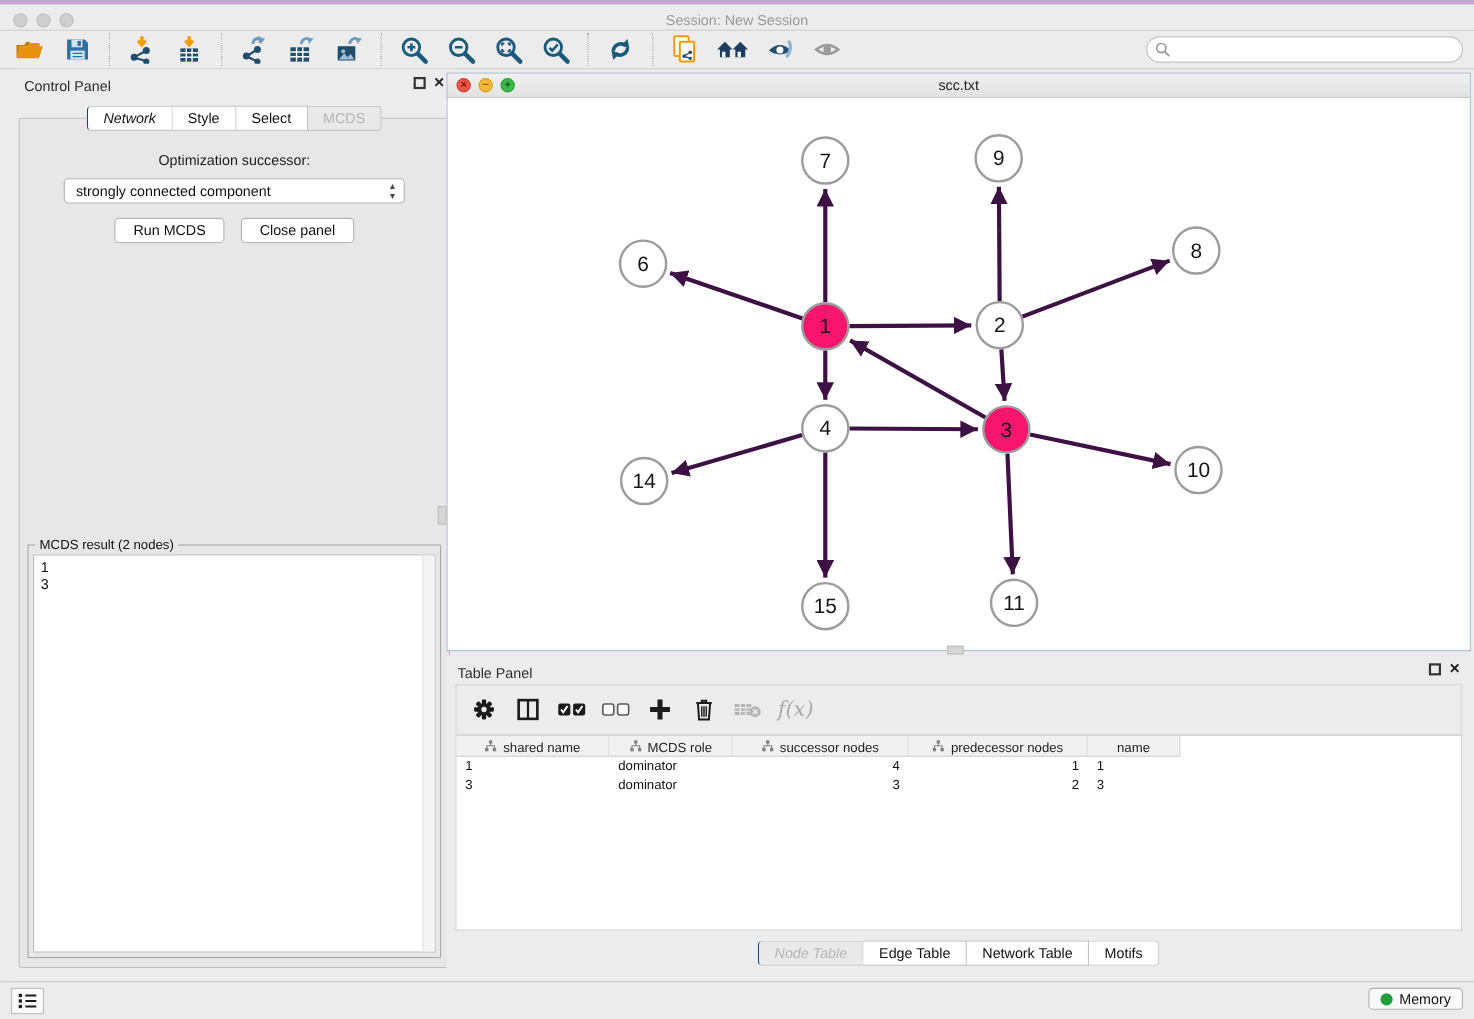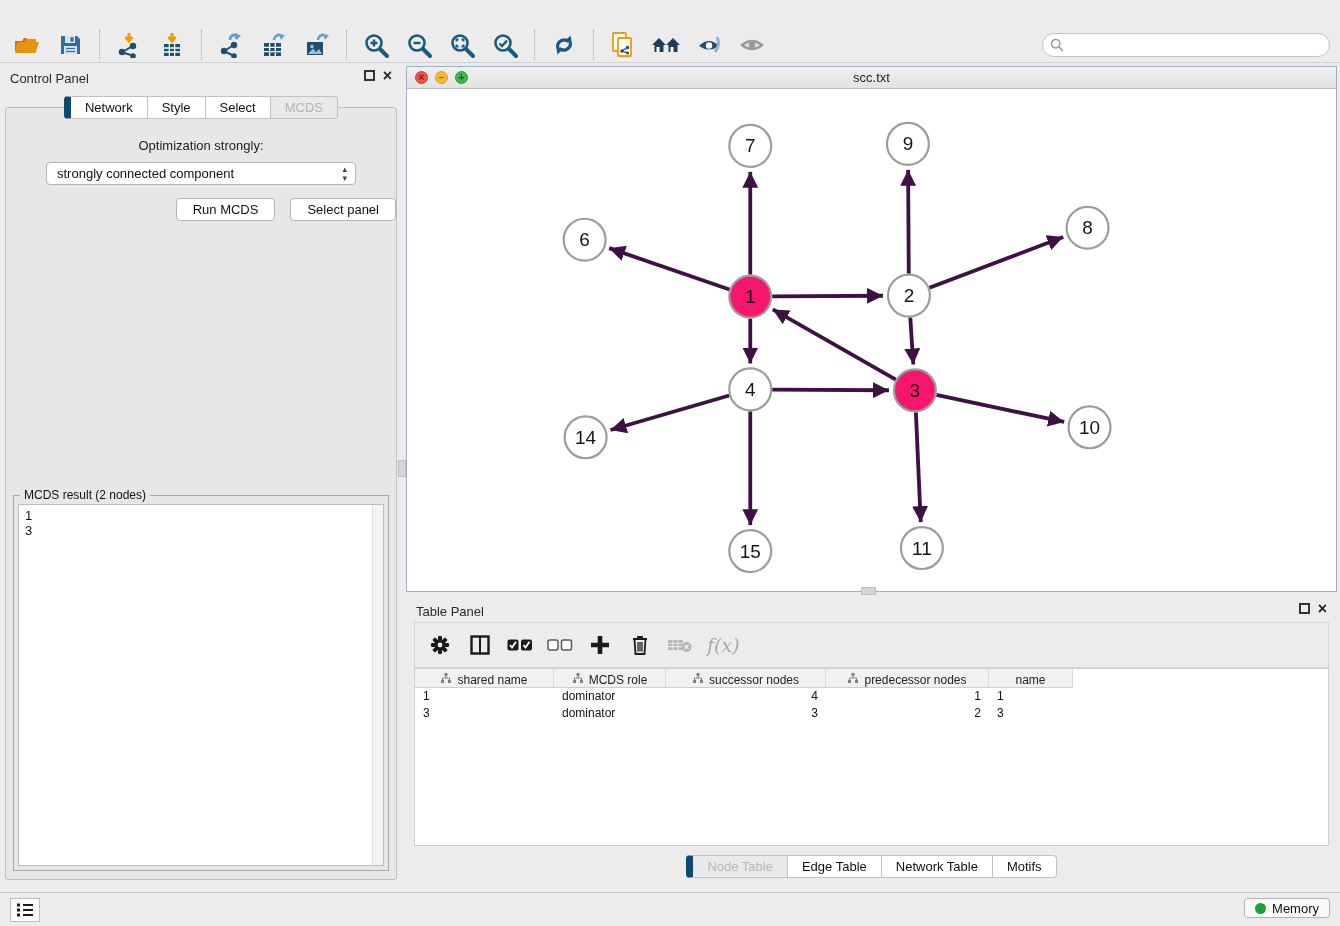--- a/index.html
+++ b/index.html
@@ -17,43 +17,43 @@
   .toolbar { position:absolute; left:0; top:28px; width:100%; height:35px; background:#ececec;
     border-bottom:1px solid #cfcfcf; display:flex; align-items:center; padding:0 10px; gap:9px; }
   .tb-icon { width:34px; height:30px; display:flex; align-items:center; justify-content:center; cursor:default; }
   .tb-sep { width:1px; height:30px; border-left:1px dotted #a9a9a9; margin:0 3px; }
   .tb-search { margin-left:auto; position:relative; width:288px; height:24px; }
   .tb-search input { width:100%; height:100%; border:1px solid #c3c3c3; border-radius:12px;
     padding:0 10px 0 26px; font-size:12px; background:#fff; outline:none; color:#333; }
   .tb-search svg { position:absolute; left:8px; top:5px; }
 
   
-  .control-panel { position:absolute; left:0; top:63px; width:402px; height:829px; background:#ececec; }
+  .control-panel { position:absolute; left:12px; top:63px; width:402px; height:829px; background:#ececec; }
   .panel-header { position:relative; height:28px; }
   .panel-header .ph-title { position:absolute; left:10px; top:8px; font-size:13px; color:#2b2b2b; }
   .ph-btns { position:absolute; right:10px; top:7px; display:flex; gap:8px; align-items:center; }
   .float-box { width:11px; height:11px; border:2px solid #333; display:inline-block; }
   .close-x { font-size:16px; font-weight:bold; color:#222; line-height:11px; }
 
   .cp-tabs { position:absolute; left:0; top:33px; width:100%; display:flex; justify-content:center; z-index:2; }
   .tab { font-size:13px; padding:3px 14px; background:#fff; border:1px solid #c2c2c2; border-left:none;
     color:#111; cursor:pointer; }
-  .tab:first-child { border-left:7px solid #0c4a6e; border-radius:4px 0 0 4px; }
+  .tab:first-child { border-left:1px solid #0c4a6e; border-radius:4px 0 0 4px;font-style:italic; }
   .tab:last-child { border-radius:0 4px 4px 0; }
   .tab.active { background:#e9e9e9; color:#b5b5b5; }
 
   .cp-content { position:absolute; left:5px; right:5px; top:44px; bottom:12px;
     background:#e7e7e7; border:1px solid #c0c0c0; border-radius:3px; }
   .opt-label { text-align:center; margin-top:30px; font-size:13px; color:#1c1c1c; }
   .criterion { position:relative; margin:9px 40px 0 40px; height:23px; background:#fff;
     border:1px solid #b5b5b5; border-radius:4px; font-size:13px; color:#111;
     display:flex; align-items:center; padding-left:10px; cursor:pointer; }
   .criterion .stepper { position:absolute; right:8px; top:2px; display:flex; flex-direction:column;
     font-size:9px; line-height:9px; color:#444; }
-  .cp-buttons { display:flex; justify-content:flex-end; gap:15px; margin-top:13px; }
+  .cp-buttons { display:flex; justify-content:center; gap:15px; margin-top:13px; }
   .btn { background:#fff; border:1px solid #b4b4b4; border-radius:4px; font-size:13px;
     padding:3px 16px; color:#111; cursor:pointer; }
 
   .result-group { position:absolute; left:7px; right:7px; top:387px; bottom:8px;
     border:1px solid #a9a9a9;padding-left:36px; }
   .result-legend { position:absolute; top:-8px; left:6px; background:#e7e7e7; padding:0 4px;
     font-size:12px; color:#111; }
   .result-text { position:absolute; left:4px; right:4px; top:8px; bottom:4px; background:#fff;
     border:1px solid #bdbdbd; font-size:13px; color:#111; padding:3px 6px; white-space:pre; overflow:hidden; }
   .result-scroll { position:absolute; right:5px; top:9px; bottom:5px; width:11px;
@@ -107,20 +107,28 @@
   .sb-mem { position:absolute; right:10px; top:5px; height:20px; background:#fafafa;
     border:1px solid #b0b0b0; border-radius:4px; display:flex; align-items:center; gap:6px;
     padding:0 10px; font-size:13px; color:#111; cursor:pointer; }
   .mem-dot { width:11px; height:11px; border-radius:50%; }
 </style>
 </head>
 <body>
 
 <div id="app">
 
+  <div class="titlebar">
+    <div class="traffic">
+      <span class="dot"></span>
+      <span class="dot"></span>
+      <span class="dot"></span>
+    </div>
+    <div class="title">Session: New Session</div>
+  </div>
 
   <div class="toolbar">
     <span class="tb-icon">
       <svg width="28" height="24" viewBox="0 0 28 24">
           <path d="M2 20 L5 9 H12 L14 6 H23 V9 H26 L22.5 20 Z" fill="#e8920b"></path>
           <path d="M2 20 L2 8 H9 L11 5 H14 V6 L12 9 H5 Z" fill="#c87c04"></path>
         </svg>
     </span>
     <span class="tb-icon">
       <svg width="24" height="24" viewBox="0 0 24 24">
@@ -264,31 +272,31 @@
         <span class="close-x">×</span>
       </span>
     </div>
     <div class="cp-tabs">
       <span class="tab">Network</span>
       <span class="tab">Style</span>
       <span class="tab">Select</span>
       <span class="tab active">MCDS</span>
     </div>
     <div class="cp-content">
-      <div class="opt-label">Optimization strongly:</div>
+      <div class="opt-label">Optimization successor:</div>
       <div class="criterion">
         <span>strongly connected component</span>
         <span class="stepper">
             <span>▴</span>
             <span>▾</span>
           </span>
       </div>
       <div class="cp-buttons">
         <button class="btn">Run MCDS</button>
-        <button class="btn">Select panel</button>
+        <button class="btn">Close panel</button>
       </div>
       <div class="result-group">
         <span class="result-legend">MCDS result (2 nodes)</span>
         <div class="result-text">1
 3</div>
         <div class="result-scroll"></div>
       </div>
     </div>
   </div>
 

